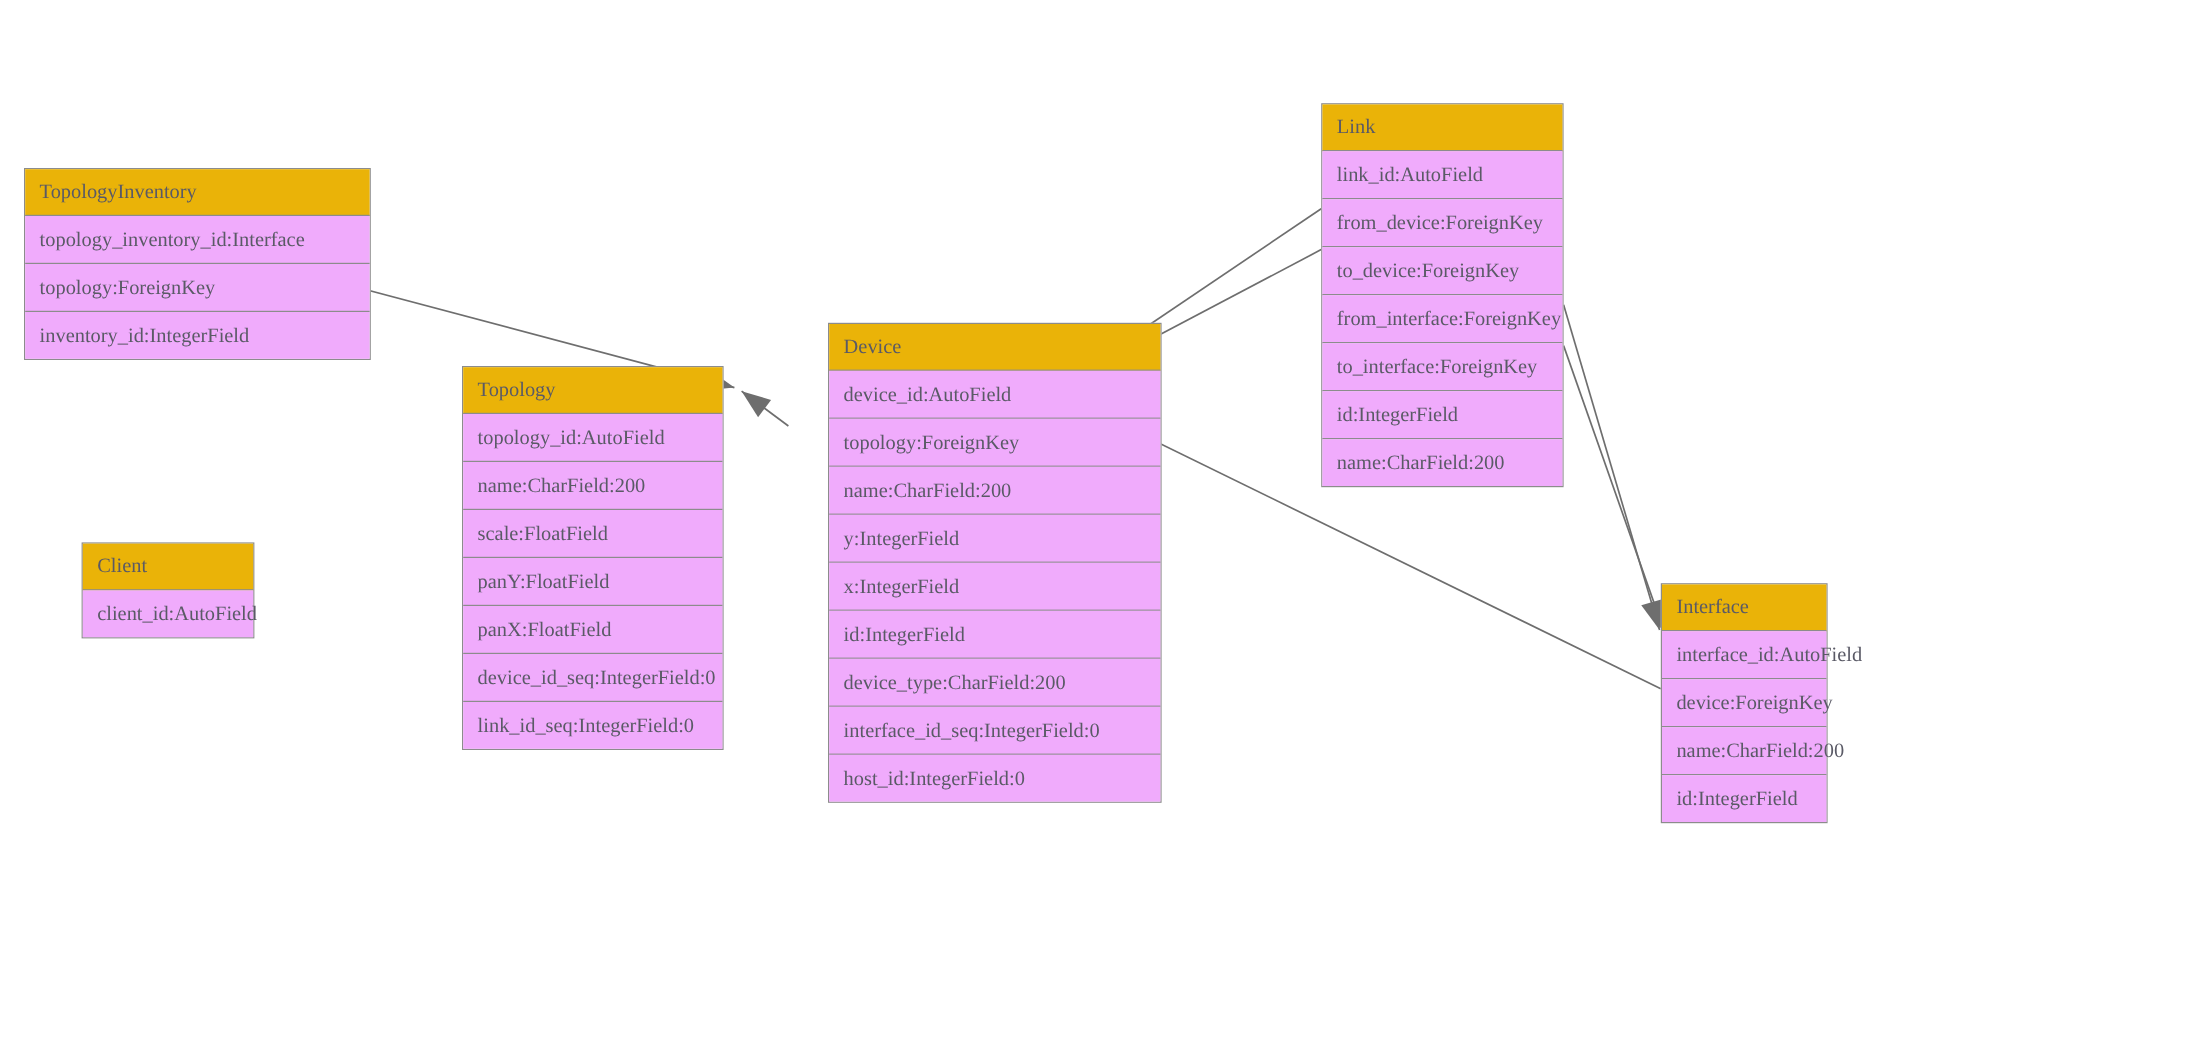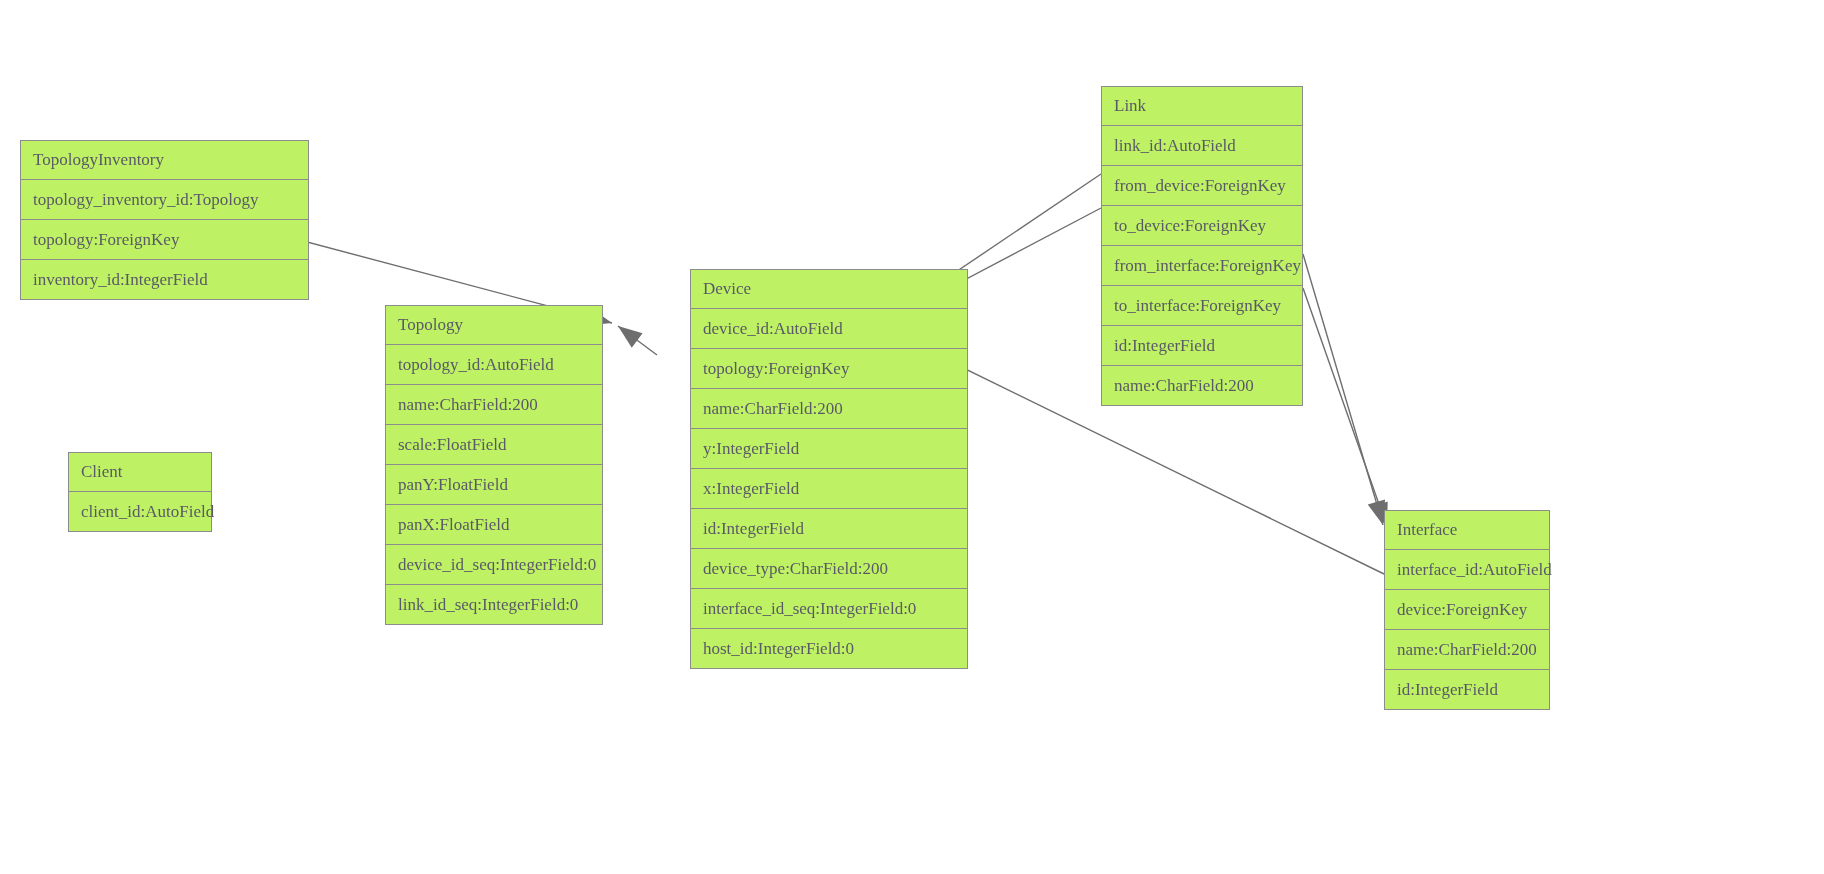--- a/index.html
+++ b/index.html
@@ -24,40 +24,40 @@
     pointer-events: none;
   }
   .entity {
     position: absolute;
     box-sizing: border-box;
     border: 1px solid #8c8c8c;
     background: #ffffff;
   }
   .entity-title {
     box-sizing: border-box;
-    background: #bef264;
+    background: #eab308;
     border-bottom: 1px solid #8c8c8c;
     color: #5a5a66;
     font-size: 17px;
     line-height: 1;
     padding: 10px 12px 11px 12px;
     white-space: nowrap;
   }
   .entity-fields {
     display: block;
   }
   .field-row {
     box-sizing: border-box;
     border-bottom: 1px solid #8c8c8c;
     color: #5a5a66;
     font-size: 17px;
     line-height: 1;
     padding: 11px 12px 11px 12px;
     white-space: nowrap;
-    background: #bef264;
+    background: #f0abfc;
   }
   .field-row:last-child {
     border-bottom: none;
   }
 </style>
 </head>
 <body>
 
 <div id="canvas">
 
@@ -89,21 +89,21 @@
       <g>
         <path d="M 1303 288 L 1387 527" stroke="#6e6e6e" stroke-width="1.4" fill="none"></path>
         <polygon points="0,0 -24,-9 -24,9" fill="#6e6e6e" transform="translate(1387,527) rotate(71)"></polygon>
       </g>
     </svg>
 
   <div id="entity-layer">
       <div class="entity" style="left: 20px; top: 140px; width: 289px;">
         <div class="entity-title">TopologyInventory</div>
         <div class="entity-fields">
-          <div class="field-row">topology_inventory_id:Topology</div>
+          <div class="field-row">topology_inventory_id:Interface</div>
           <div class="field-row">topology:ForeignKey</div>
           <div class="field-row">inventory_id:IntegerField</div>
         </div>
       </div>
       <div class="entity" style="left: 385px; top: 272px; width: 218px; margin-top: 33px;">
         <div class="entity-title">Topology</div>
         <div class="entity-fields">
           <div class="field-row">topology_id:AutoField</div>
           <div class="field-row">name:CharField:200</div>
           <div class="field-row">scale:FloatField</div>
@@ -138,21 +138,21 @@
         <div class="entity-fields">
           <div class="field-row">link_id:AutoField</div>
           <div class="field-row">from_device:ForeignKey</div>
           <div class="field-row">to_device:ForeignKey</div>
           <div class="field-row">from_interface:ForeignKey</div>
           <div class="field-row">to_interface:ForeignKey</div>
           <div class="field-row">id:IntegerField</div>
           <div class="field-row">name:CharField:200</div>
         </div>
       </div>
-      <div class="entity" style="left: 1384px; top: 486px; width: 166px; margin-top: 24px;">
+      <div class="entity" style="left: 1384px; top: 486px; width: 139px;">
         <div class="entity-title">Interface</div>
         <div class="entity-fields">
           <div class="field-row">interface_id:AutoField</div>
           <div class="field-row">device:ForeignKey</div>
           <div class="field-row">name:CharField:200</div>
           <div class="field-row">id:IntegerField</div>
         </div>
       </div>
     </div>
 

